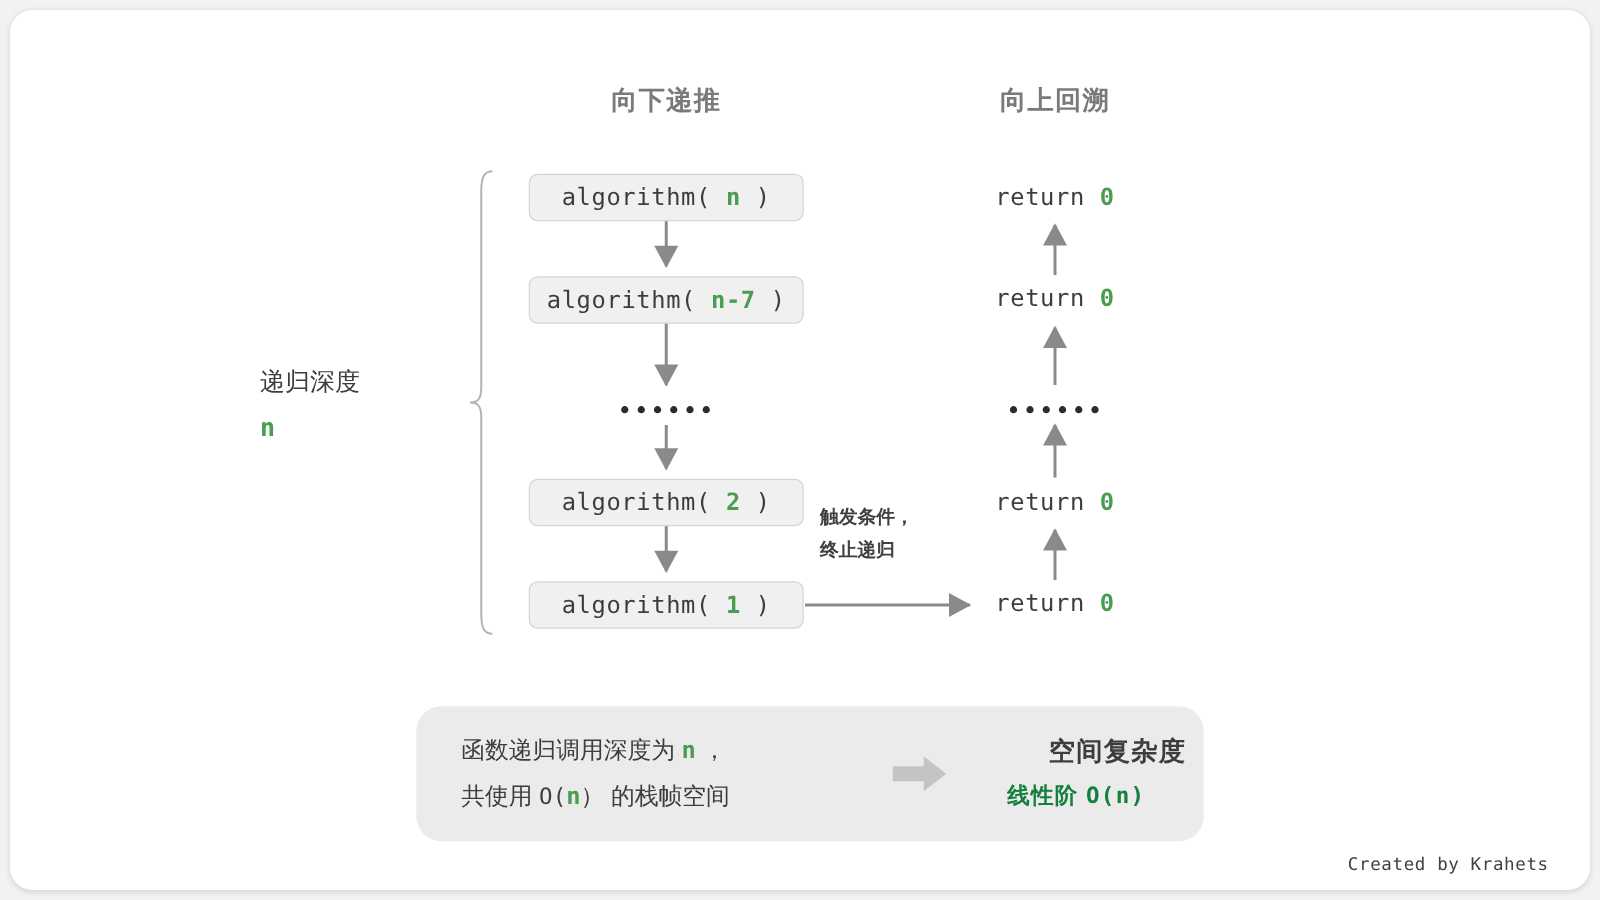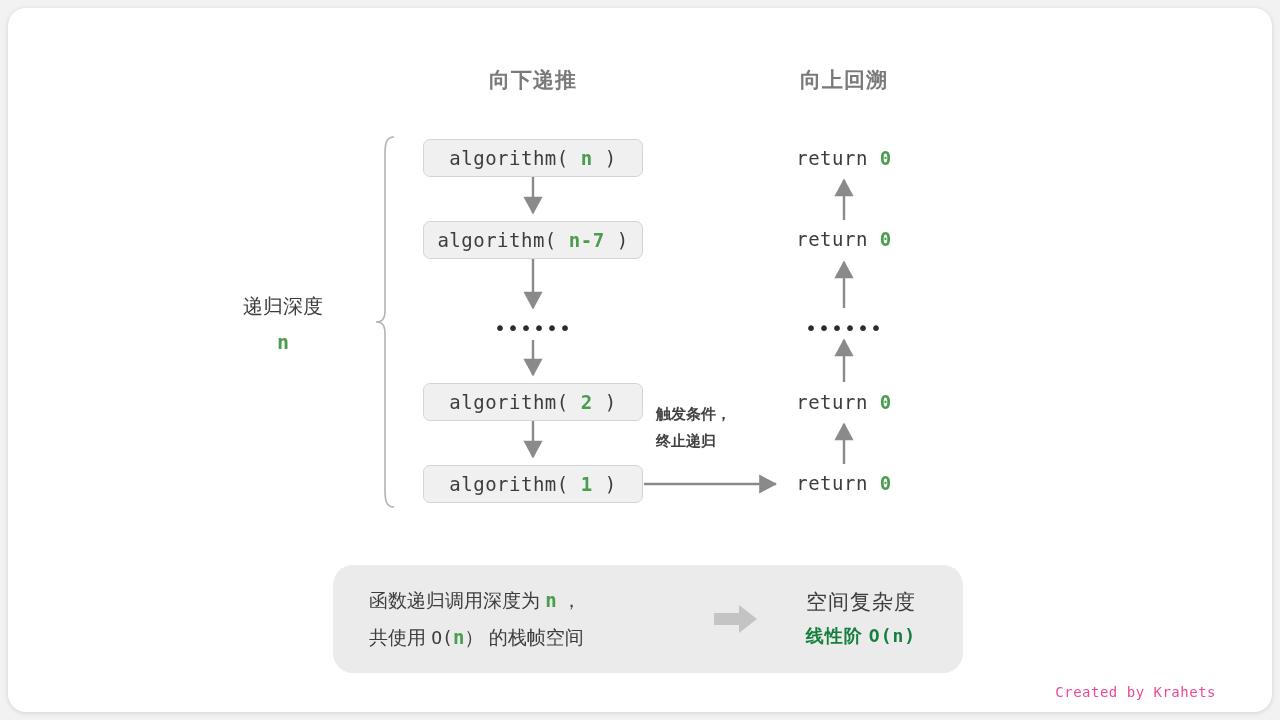--- a/index.html
+++ b/index.html
@@ -42,21 +42,21 @@
   }
   #header-down { left: 405px; top: 58px; width: 240px; }
   #header-up   { left: 716px; top: 58px; width: 240px; }
 
   
   #depth-label {
     position: absolute;
     left: 200px;
     top: 280px;
     width: 150px;
-    text-align: center;
+    text-align: left;
     font-size: 20px;
     color: #3d3d3d;
     line-height: 36px;
     white-space: nowrap;
   }
   #depth-label .green {
     color: #4a9d4e;
     font-weight: bold;
     font-family: "DejaVu Sans Mono", monospace;
     font-size: 20px;
@@ -194,43 +194,44 @@
   #summary-right {
     flex: 1;
     text-align: center;
     padding-right: 14px;
     line-height: 34px;
     white-space: nowrap;
   }
   #summary-right .title {
     display: block;
     font-size: 21px;
-    font-weight: normal;
+    font-weight: bold;
     color: #3d3d3d;
     letter-spacing: 1px;
+    text-align: right;
   }
   #summary-right .value {
     display: block;
     font-size: 18px;
     font-weight: bold;
     color: #15803d;
     letter-spacing: 1px;
   }
   #summary-right .value .mono {
     font-family: "DejaVu Sans Mono", monospace;
   }
 
   
   #credit {
     position: absolute;
-    right: 56px;
+    right: 33px;
     top: 676px;
     font-family: "DejaVu Sans Mono", monospace;
     font-size: 14px;
-    color: #ec4899;
+    color: #404040;
     letter-spacing: 0.5px;
     white-space: nowrap;
   }
 </style>
 </head>
 <body>
 
 <div id="canvas">
   <div id="card">
 

